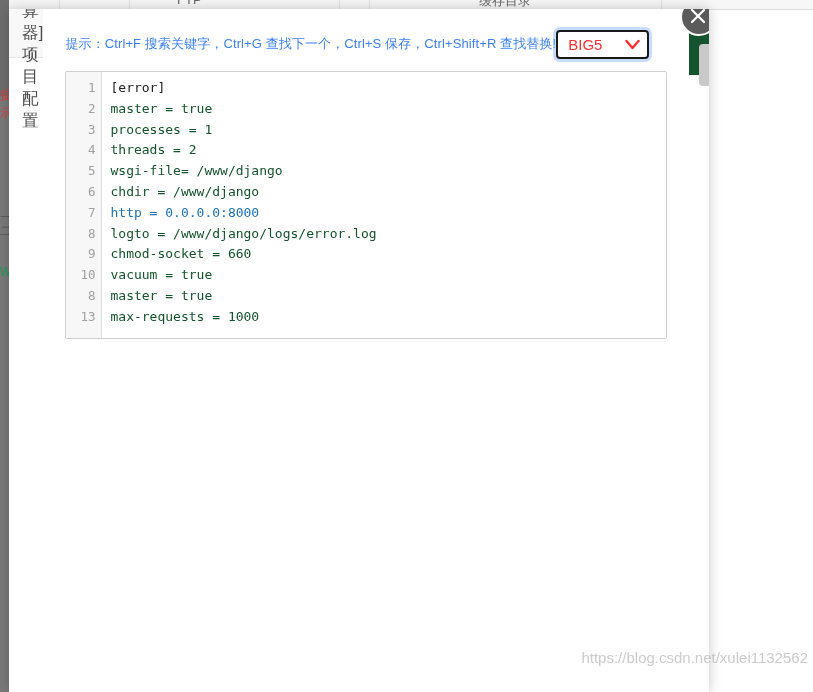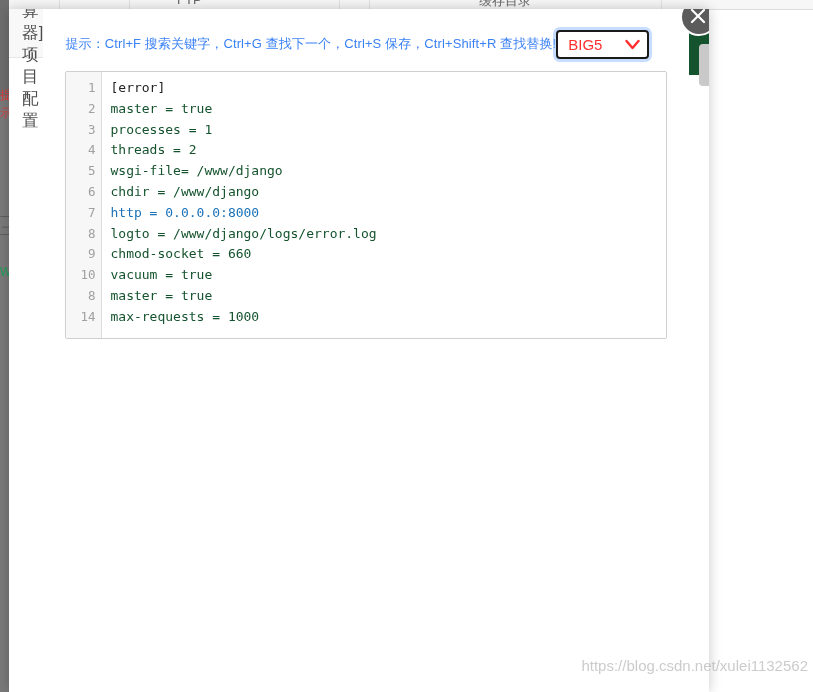--- a/index.html
+++ b/index.html
@@ -247,21 +247,21 @@
     position: relative;
     top: 22px;
   }
   #cancel-btn { background: #c9c9c9; }
   #confirm-btn { background: #20a13c; }
 
   
   #watermark {
     position: absolute;
     right: 5px;
-    bottom: 18px;
+    bottom: 26px;
     font-size: 15px;
     color: rgba(160,160,160,0.55);
     white-space: nowrap;
     z-index: 30;
     pointer-events: none;
     font-family: "Liberation Sans", sans-serif;
   }
 </style>
 </head>
 <body>
@@ -326,21 +326,21 @@
           <div class="ln">2</div>
           <div class="ln">3</div>
           <div class="ln">4</div>
           <div class="ln">5</div>
           <div class="ln">6</div>
           <div class="ln">7</div>
           <div class="ln">8</div>
           <div class="ln">9</div>
           <div class="ln">10</div>
           <div class="ln">8</div>
-          <div class="ln">14</div>
+          <div class="ln">13</div>
         </div>
       <div id="code">
           <div class="cl plain">[error]</div>
           <div class="cl">master = true</div>
           <div class="cl">processes = 1</div>
           <div class="cl">threads = 2</div>
           <div class="cl">wsgi-file= /www/django</div>
           <div class="cl">chdir = /www/django</div>
           <div class="cl http">http = 0.0.0.0:8000</div>
           <div class="cl">logto = /www/django/logs/error.log</div>

